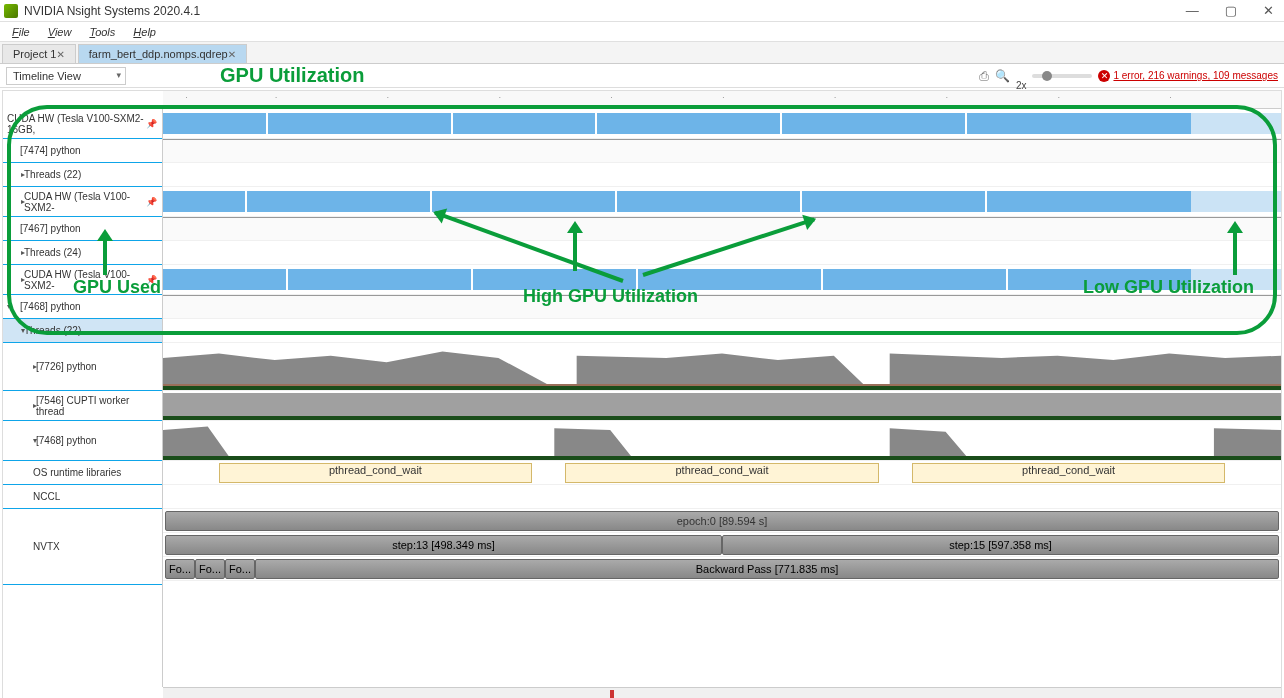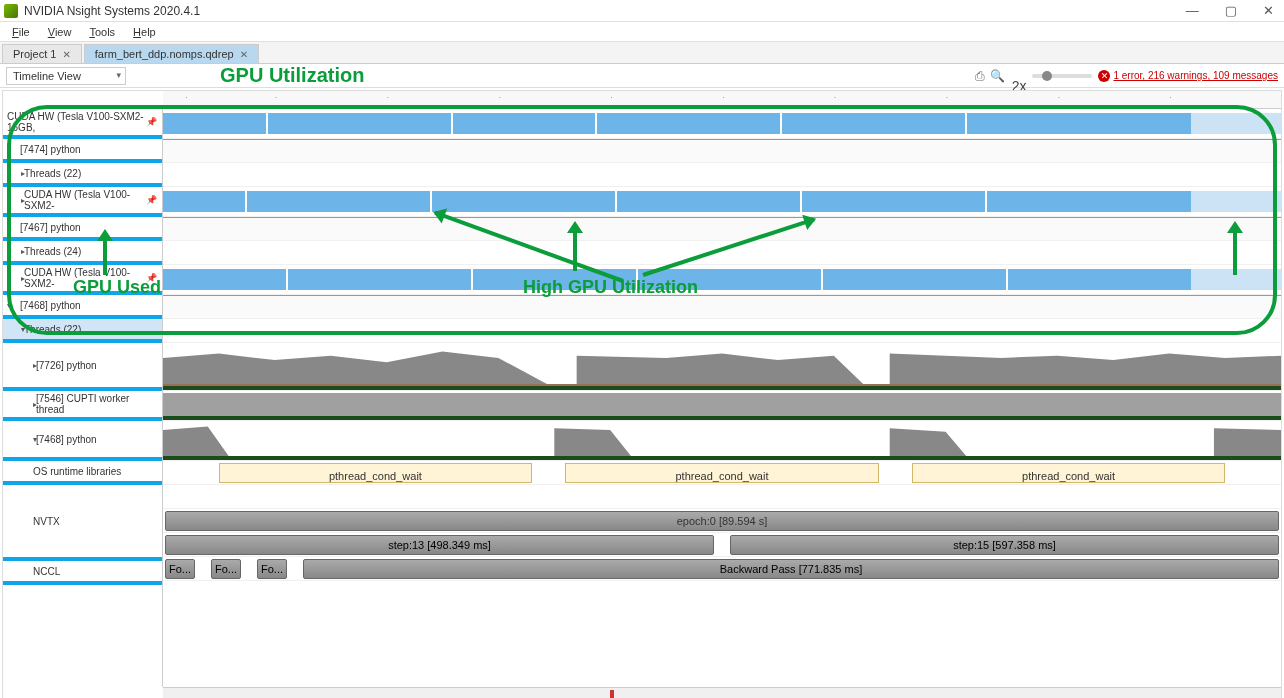--- a/index.html
+++ b/index.html
@@ -7,51 +7,51 @@
 
 
 .titlebar { height: 22px; background: #fff; display: flex; align-items: center; padding: 0 4px; border-bottom: 1px solid #e0e0e0; }
 .titlebar .logo { width: 14px; height: 14px; background: linear-gradient(135deg,#76b900,#4a7700); border-radius: 2px; margin-right: 6px; }
 .titlebar .title { flex: 1; font-size: 12px; }
 .titlebar .winbtns { display: flex; gap: 14px; font-size: 13px; color: #555; }
 .titlebar .winbtns span { cursor: pointer; padding: 0 6px; }
 
 
 .menubar { height: 20px; display: flex; align-items: center; gap: 2px; padding: 0 4px; border-bottom: 1px solid #e0e0e0; font-size: 11px; }
-.menubar span { padding: 2px 8px; cursor: pointer; }
+.menubar span { padding: 2px 8px; cursor: pointer; font-style: italic; }
 .menubar span u { text-decoration: underline; }
 
 
 .tabs { height: 22px; display: flex; align-items: flex-end; padding: 0 2px; background: #f4f4f4; border-bottom: 1px solid #ccc; }
-.tab { padding: 3px 10px; font-size: 11px; background: #e8e8e8; border: 1px solid #ccc; border-bottom: none; margin-right: 2px; display: flex; align-items: flex-end; gap: 6px; cursor: pointer; }
+.tab { padding: 3px 10px; font-size: 11px; background: #e8e8e8; border: 1px solid #ccc; border-bottom: none; margin-right: 2px; display: flex; align-items: flex-end; cursor: pointer; }
 .tab.active { background: #b8d8f0; }
 .tab .close { font-size: 10px; color: #666; }
 
 
 .toolbar { height: 24px; display: flex; align-items: center; padding: 2px 6px; border-bottom: 1px solid #ddd; gap: 24px; position: relative; }
 .dropdown { border: 1px solid #ccc; padding: 2px 18px 2px 6px; font-size: 11px; background: #fff; position: relative; width: 120px; }
 .dropdown::after { content: "▾"; position: absolute; right: 4px; top: 2px; font-size: 9px; color: #666; }
 .annot-title { position: absolute; left: 220px; top: 0; color: #0a9d3a; font-weight: 600; font-size: 20px; }
 .toolbar .right { margin-left: auto; display: flex; align-items: center; gap: 6px; }
-.toolbar .zoom { font-size: 14px; color: #444; margin-top: 20px; }
+.toolbar .zoom { font-size: 10px; color: #444; margin-top: 20px; }
 .toolbar .slider { width: 60px; height: 4px; background: #ddd; border-radius: 2px; position: relative; }
 .toolbar .slider::after { content:""; width:10px; height:10px; background:#888; border-radius:50%; position:absolute; left:10px; top:-3px; }
 .toolbar .err { color: #c00; font-size: 10px; text-decoration: underline; cursor: pointer; display:flex; align-items:center; gap:3px;}
 .toolbar .err-icon { width:12px; height:12px; background:#c00; border-radius:50%; color:#fff; font-size:9px; text-align:center; line-height:12px; }
 
 
 .main { position: relative; height: 610px; border: 1px solid #ddd; margin: 2px; background: #fff; overflow: hidden; }
 
 
 .ruler { height: 18px; background: #f8f8f8; border-bottom: 1px solid #ccc; margin-left: 160px; position: relative; font-size: 8px; color: #888; }
 .ruler .tick { position: absolute; top: 2px; }
 
 
 .sidebar { position: absolute; left: 0; top: 18px; width: 160px; bottom: 12px; border-right: 1px solid #ccc; background: #fff; }
-.row-label { height: 24px; display: flex; align-items: center; padding: 5px 4px; font-size: 10px; color: #333; border-bottom: 4px solid #0ea5e9; gap: 3px; }
+.row-label { height: 24px; display: flex; align-items: center; padding: 5px 4px; font-size: 10px; color: #333; border-bottom: 1px solid #0ea5e9; gap: 3px; }
 .row-label.tall { height: 30px; }
 .row-label.sel { background: #d0e5f5; }
 .row-label .arrow { font-size: 8px; color: #555; width: 10px; }
 .row-label .pin { color: #c0392b; font-size: 9px; }
 .row-label .indent1 { padding-left: 14px; }
 .row-label .indent2 { padding-left: 26px; }
 
 
 .timeline { position: absolute; left: 160px; right: 0; top: 18px; bottom: 12px; overflow: hidden; }
 .trow { position: relative; border-bottom: 1px solid #f0f0f0; }
@@ -64,23 +64,23 @@
 .gpu-band.low { right: 0; left: calc(100% - 90px); background: #cbe3f5; }
 .gpu-band .gap { position: absolute; top: 0; bottom: 0; width: 2px; background: #fff; }
 
 .cpu-graph { position: absolute; left: 0; right: 0; top: 2px; bottom: 2px; background: #888; }
 .cpu-graph.shaped { clip-path: polygon(0 100%, 0 30%, 5% 20%, 10% 35%, 15% 25%, 20% 40%, 25% 15%, 30% 30%, 35% 100%, 37% 100%, 37% 25%, 45% 30%, 50% 20%, 55% 35%, 60% 25%, 63% 100%, 65% 100%, 65% 20%, 75% 30%, 80% 25%, 85% 35%, 90% 20%, 95% 30%, 100% 25%, 100% 100%); }
 .band-brown { position:absolute; left:0; right:0; bottom:0; height:6px; background:#9a6f5a; }
 .band-green { position:absolute; left:0; right:0; bottom:0; height:4px; background:#1a4d1a; }
 
 .cupti { position:absolute; left:0; right:0; top:2px; bottom:2px; background:#888; opacity:0.8; }
 
-.pthread { position: absolute; top: 2px; height: 20px; background: #fff4d6; border: 1px solid #d4b86a; display: flex; align-items: flex-end; justify-content: center; font-size: 11px; color: #333; }
-
-.nvtx-row { display: flex; gap: 16px; padding: 2px; height: 24px; }
+.pthread { position: absolute; top: 2px; height: 20px; background: #fff4d6; border: 1px solid #d4b86a; display: flex; align-items: flex-start; justify-content: center; font-size: 11px; color: #333; }
+
+.nvtx-row { display: flex; gap: 0; padding: 2px; height: 24px; }
 .nvtx-block { flex: 1; background: linear-gradient(#aaa,#888); border: 1px solid #666; border-radius: 2px; display: flex; align-items: center; justify-content: center; font-size: 11px; color: #000; }
 .nvtx-block.small { flex: 0 0 30px; }
 .epoch-block { position:absolute; left:2px; right:2px; top:2px; height:20px; background: linear-gradient(#aaa,#888); border:1px solid #666; border-radius:2px; display:flex; align-items:center; justify-content:center; font-size:11px; }
 
 
 .annot { position: absolute; color: #0a9d3a; font-weight: 600; font-size: 18px; pointer-events: none; z-index: 100; }
 .annot-box { position: absolute; border: 4px solid #0a9d3a; border-radius: 40px; pointer-events: none; z-index: 50; }
 .arrow-up { position: absolute; width: 4px; height: 40px; background: #0a9d3a; z-index: 90; }
 .arrow-up::before { content:""; position:absolute; top:-10px; left:-6px; border-left:8px solid transparent; border-right:8px solid transparent; border-bottom:12px solid #0a9d3a; }
 .arrow-diag { position:absolute; height:4px; background:#0a9d3a; z-index:90; transform-origin: left center; }
@@ -202,25 +202,25 @@
         <span class="arrow indent2">▸</span>
         <span>[7546] CUPTI worker thread</span>
       </div>
     <div class="row-label" style="height:40px">
         <span class="arrow indent2">▾</span>
         <span>[7468] python</span>
       </div>
     <div class="row-label">
         <span class="indent2">OS runtime libraries</span>
       </div>
+    <div class="row-label">
+        <span class="indent2">NCCL</span>
+      </div>
     <div class="row-label" style="height:76px">
         <span class="indent2">NVTX</span>
-      </div>
-    <div class="row-label">
-        <span class="indent2">NCCL</span>
       </div>
   </div>
 
   <div class="timeline">
 
     <div class="trow h30">
       <div class="gpu-band">
         <div class="gap" style="left:10%"></div>
           <div class="gap" style="left:28%"></div>
           <div class="gap" style="left:42%"></div>
@@ -331,20 +331,21 @@
       </div>
     </div>
   </div>
 
   <div class="arrow-up" style="left:100px; top:148px; height:36px;"></div>
   <div class="annot" style="left:70px; top:186px;">GPU Used</div>
 
   <div class="arrow-diag" style="left:620px; top:188px; width:200px; transform:rotate(200deg);"></div>
   <div class="arrow-up" style="left:570px; top:140px; height:40px;"></div>
   <div class="arrow-diag" style="left:640px; top:182px; width:180px; transform:rotate(-18deg);"></div>
-  <div class="annot" style="left:520px; top:186px;">High GPU Utilization</div>
+  <div class="annot" style="left:520px; top:195px;">High GPU Utilization</div>
 
   <div class="arrow-up" style="left:1230px; top:140px; height:44px;"></div>
+  <div class="annot" style="left:1080px; top:186px;">Low GPU Utilization</div>
 
   <div class="hscroll">
       <div class="thumb"></div>
     </div>
 </div>
 
 </body></html>

